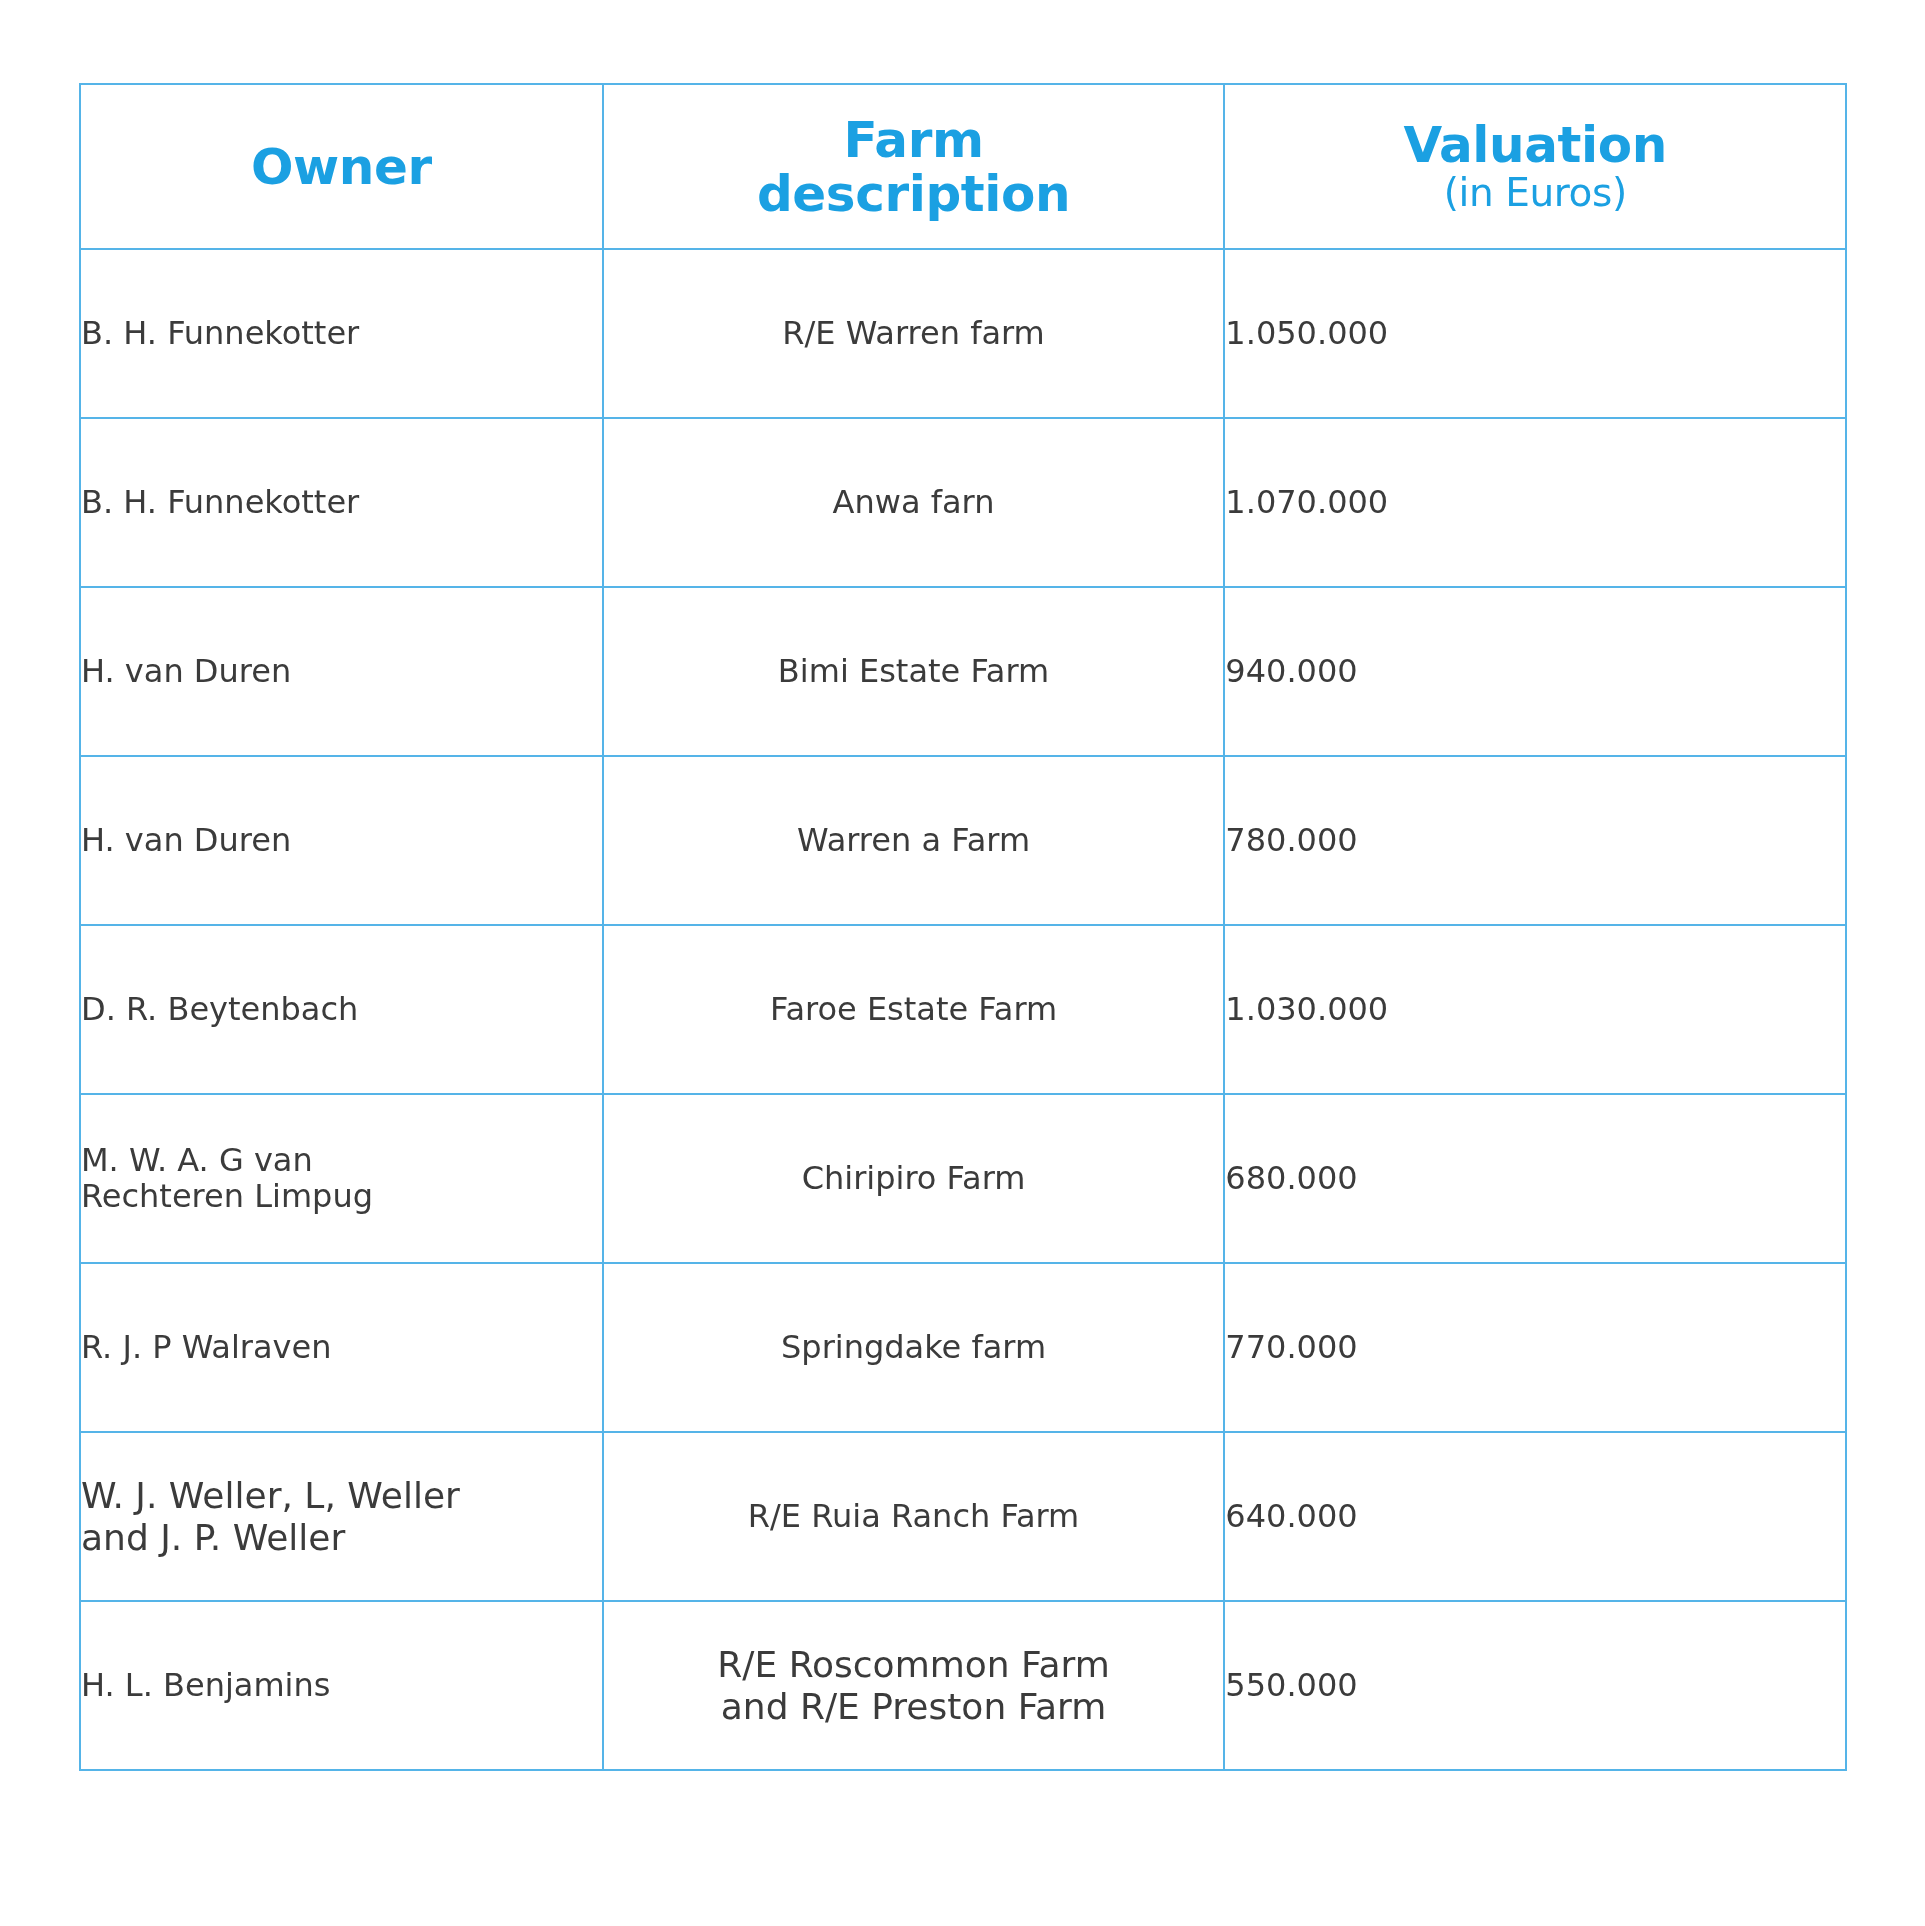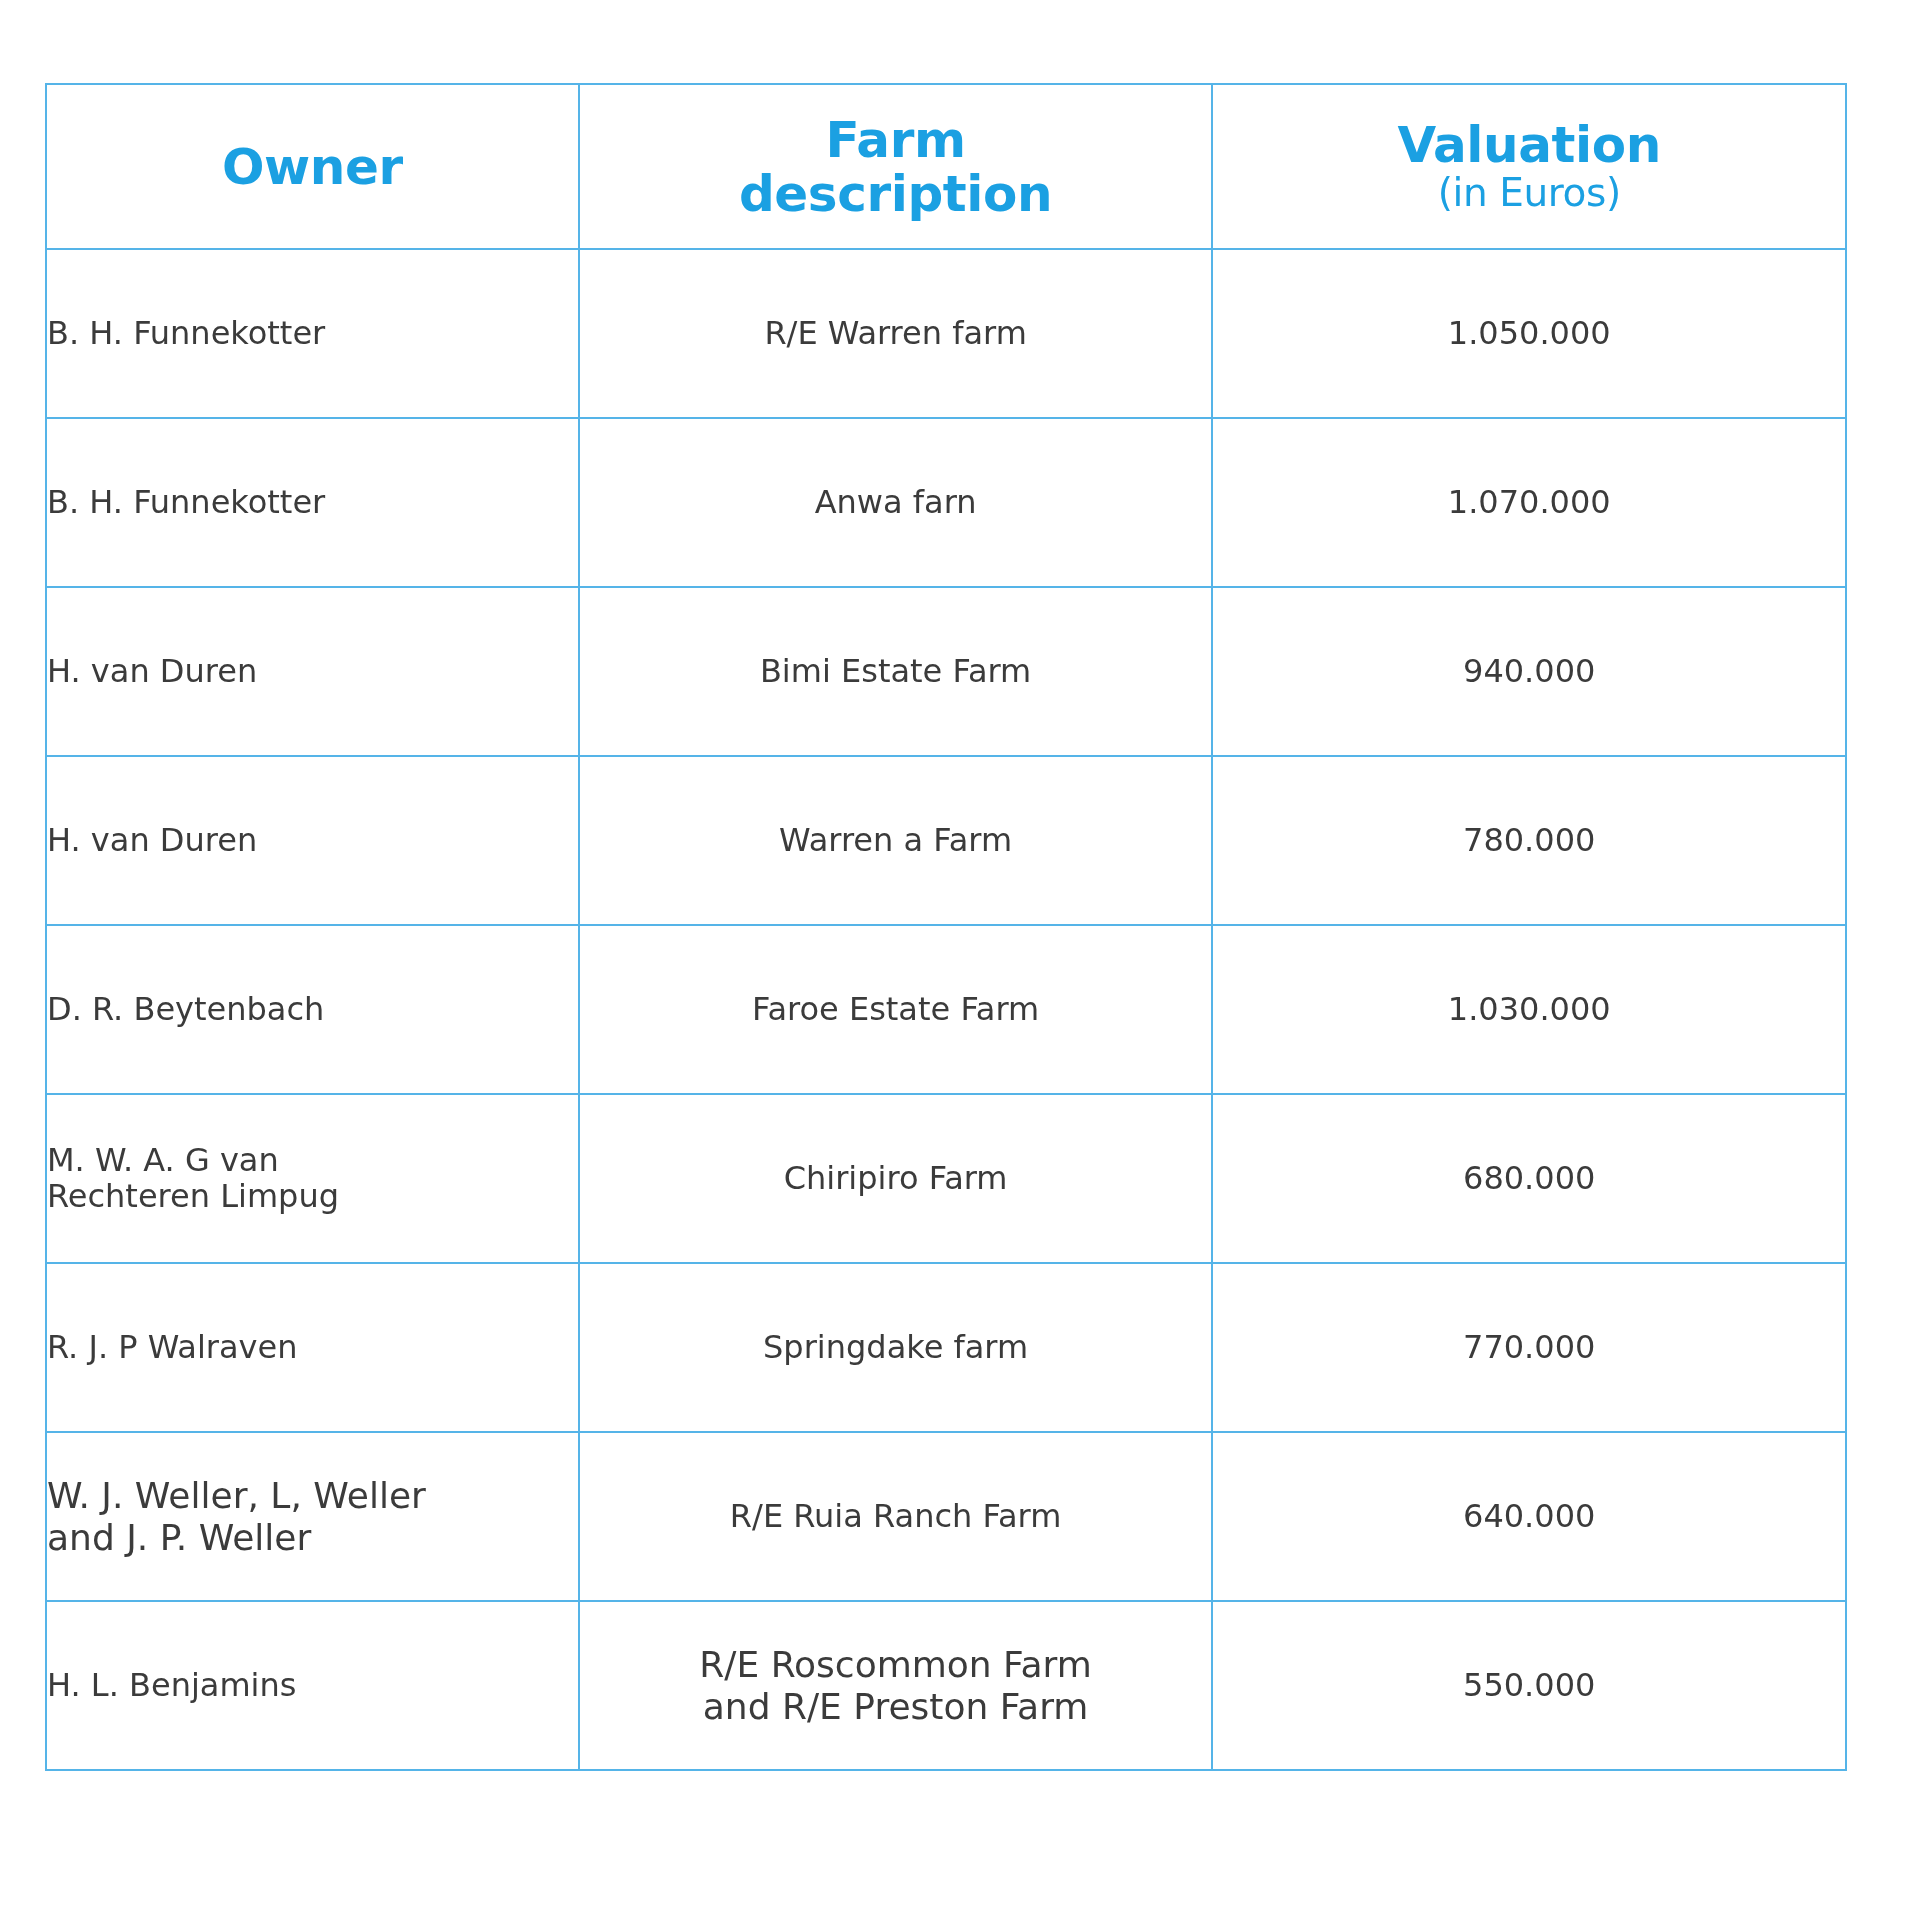--- a/index.html
+++ b/index.html
@@ -10,21 +10,21 @@
   body {
     width: 1926px;
     height: 1926px;
     font-family: "DejaVu Sans", sans-serif;
     -webkit-font-smoothing: antialiased;
   }
   .page {
     box-sizing: border-box;
     width: 1926px;
     height: 1926px;
-    padding: 83px 79px 77px 45px;
+    padding: 83px 79px 77px 79px;
   }
   table.farm-table {
     width: 100%;
     border-collapse: collapse;
     table-layout: fixed;
   }
   table.farm-table col.col-owner { width: 29.6%; }
   table.farm-table col.col-desc  { width: 35.2%; }
   table.farm-table col.col-val   { width: 35.2%; }
 
@@ -75,21 +75,21 @@
     text-align: left;
     padding-left: 30px;
     padding-right: 8.6px;
   }
   td.cell-desc {
     text-align: center;
     padding-left: 7.7px;
     padding-right: 7.7px;
   }
   td.cell-val {
-    text-align: center;
+    text-align: left;
   }
   
   td.sm {
     font-size: 36px;
     line-height: 1.14;
     margin-left: 48px;
   }
   .two-line {
     display: block;
   }

